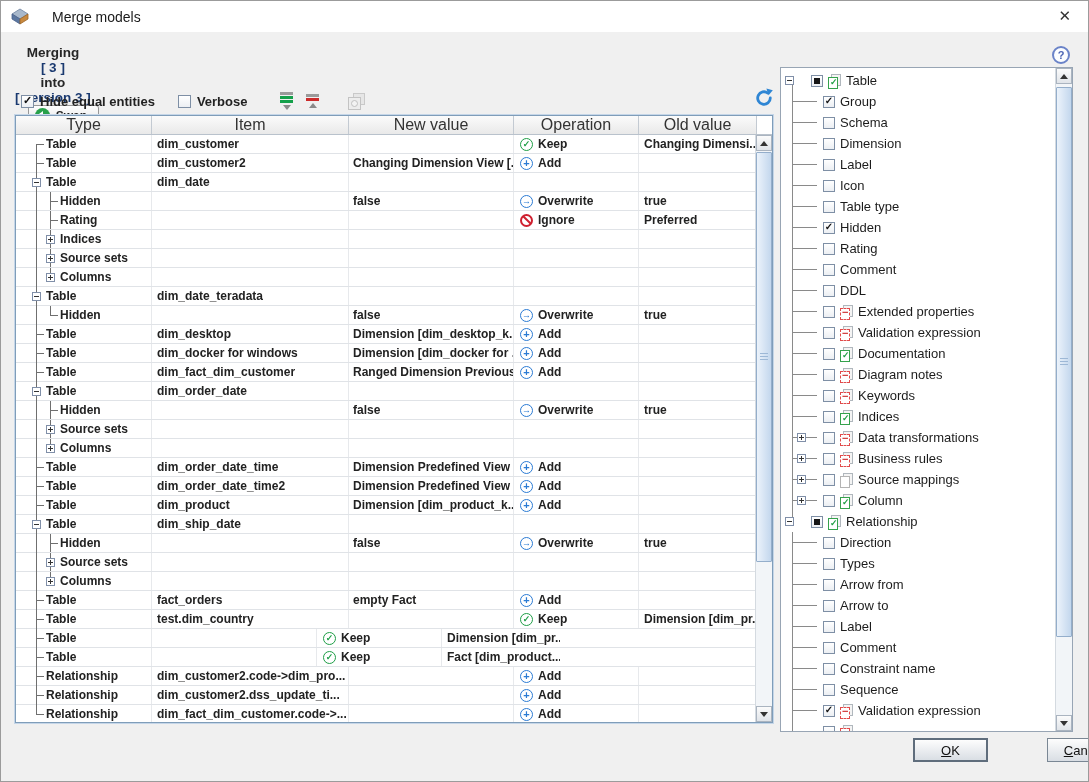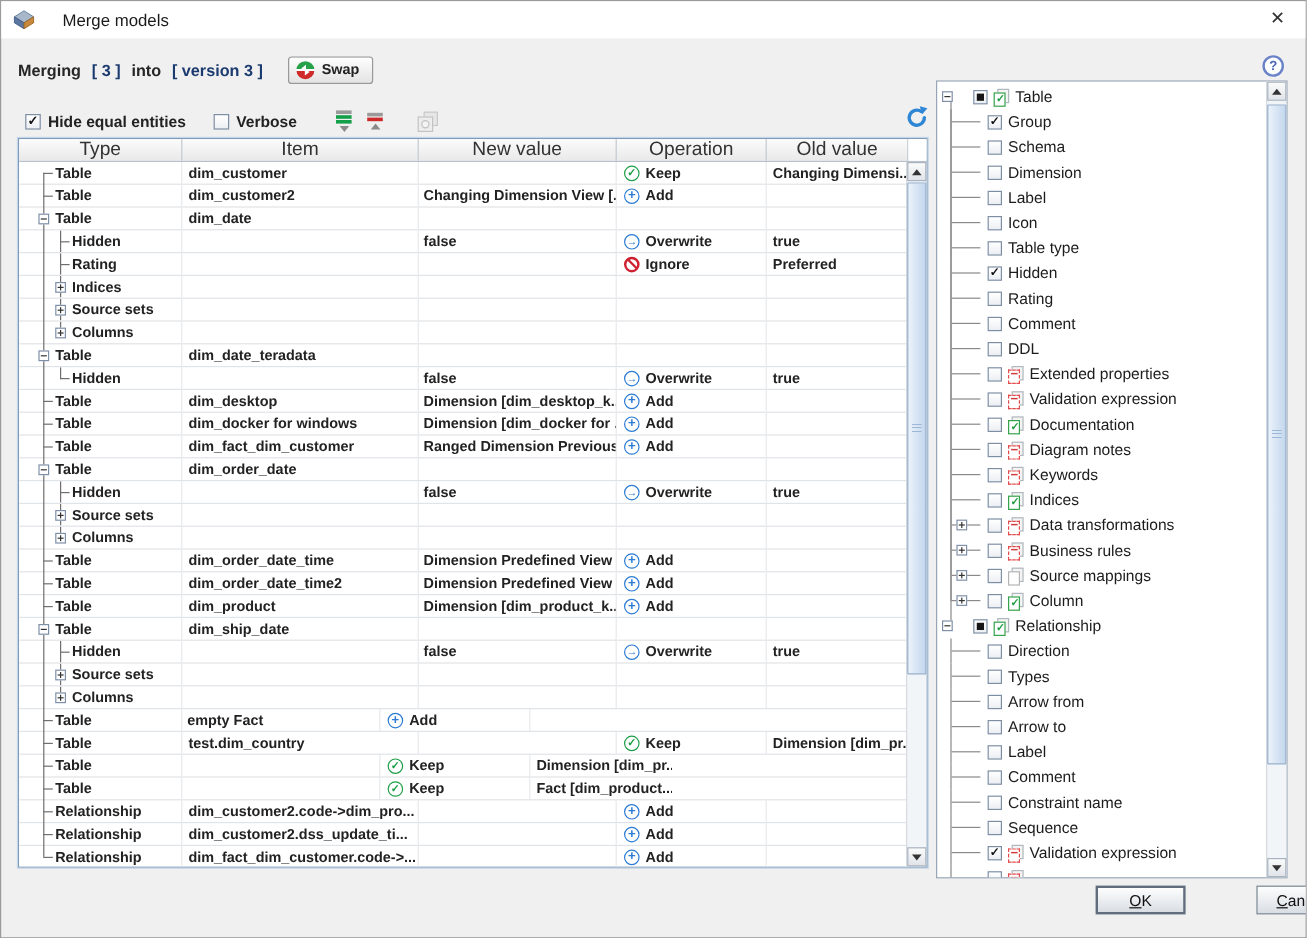--- a/index.html
+++ b/index.html
@@ -3,21 +3,21 @@
 <meta charset="utf-8">
 <style>
   html,body{margin:0;padding:0;background:#d8d8d8;font-family:"Liberation Sans",sans-serif;}
   .window{position:relative;width:1089px;height:782px;background:#f0f0f0;border:1px solid #9b9b9b;box-sizing:border-box;overflow:hidden;}
   
   .titlebar{position:absolute;left:0;top:0;right:0;height:31px;background:#ffffff;display:flex;align-items:center;}
   .app-ic{margin-left:9px;width:20px;height:17px;display:inline-flex;}
   .titletext{margin-left:22px;font-size:14px;color:#1a1a1a;}
   .close{position:absolute;right:17px;top:7px;font-size:15px;color:#333;cursor:pointer;line-height:16px;}
   
-  .merge-line{position:absolute;left:14px;top:44px;height:26px;display:flex;align-items:center;}
+  .merge-line{position:absolute;left:14px;top:44px;height:26px;display:flex;align-items:center;flex-direction:column;}
   .merge-line .b{font-weight:bold;font-size:13.5px;color:#262626;margin-right:9px;}
   .merge-line .blue{color:#1b3a70;}
   .swap{display:inline-flex;align-items:center;gap:6px;margin-left:12px;padding:2px 11px 2px 6px;
         background:linear-gradient(#fefefe,#e3e3e3);border:1px solid #989898;border-radius:3px;
         font-weight:bold;font-size:12px;color:#222;font-family:"Liberation Sans",sans-serif;cursor:pointer;height:23px;box-sizing:border-box;}
   .swap-ic{width:15px;height:15px;border-radius:50%;position:relative;
         background:linear-gradient(#28a14b 46%,#ffffff 46% 54%,#cf2b2b 54%);flex:none;}
   .swap-ic::before{content:"";position:absolute;left:4px;top:3px;width:0;height:0;
         border-top:3px solid transparent;border-bottom:3px solid transparent;border-right:4px solid #fff;}
   .swap-ic::after{content:"";position:absolute;right:4px;bottom:3px;width:0;height:0;
@@ -496,20 +496,21 @@
           <div class="c c-item"></div>
           <div class="c c-new"></div>
           <div class="c c-op"></div>
           <div class="c c-old"></div>
         </div>
         <div class="trow">
           <div class="c c-type lvl1">
             <span class="tick1"></span>
             <span class="tlabel">Table</span>
           </div>
+          <div class="c c-item">fact_orders</div>
           <div class="c c-new">empty Fact</div>
           <div class="c c-op">
             <span class="opic add"></span>
             <span>Add</span>
           </div>
           <div class="c c-old"></div>
         </div>
         <div class="trow">
           <div class="c c-type lvl1">
             <span class="tick1"></span>

